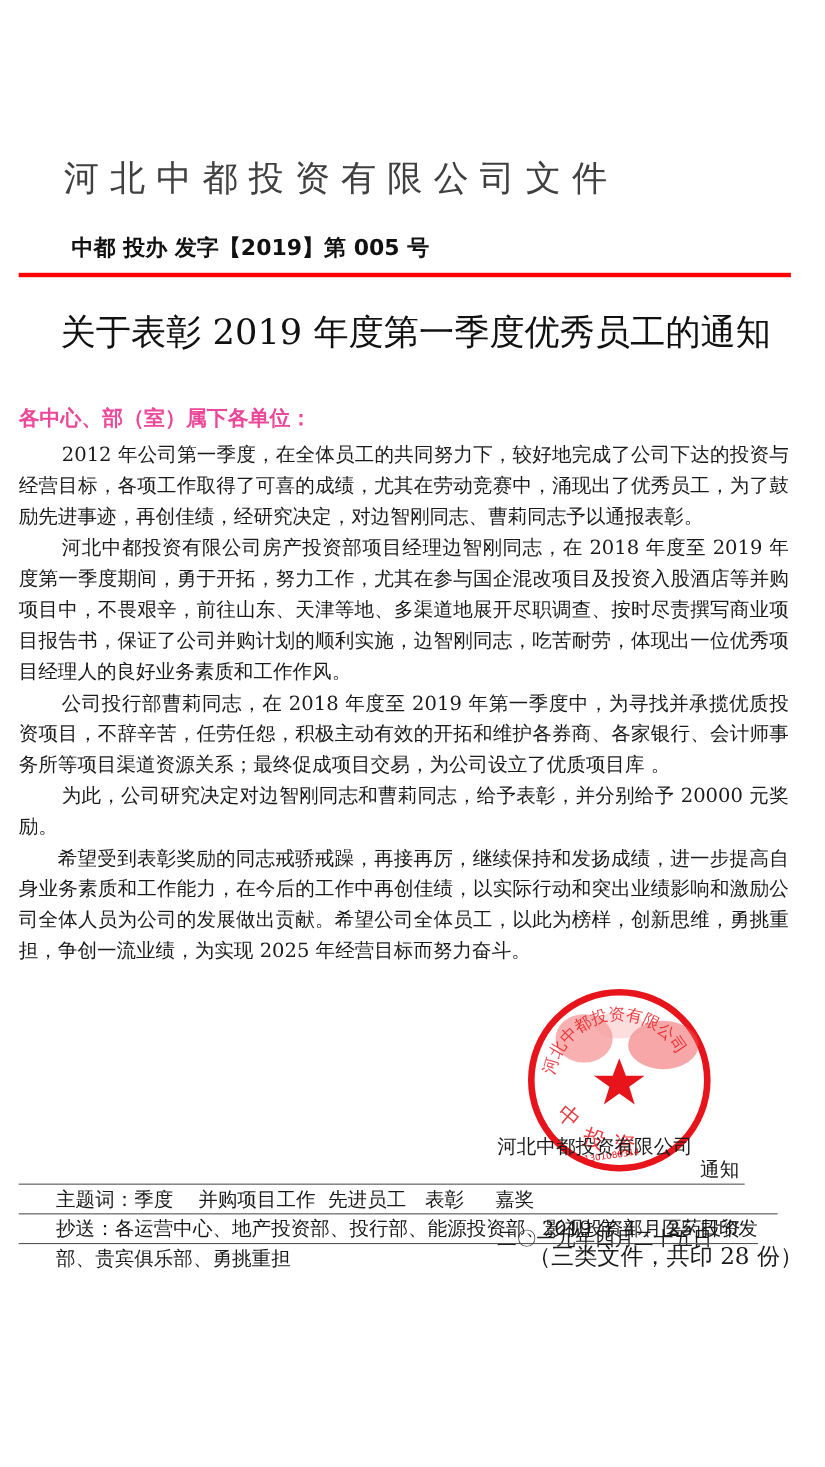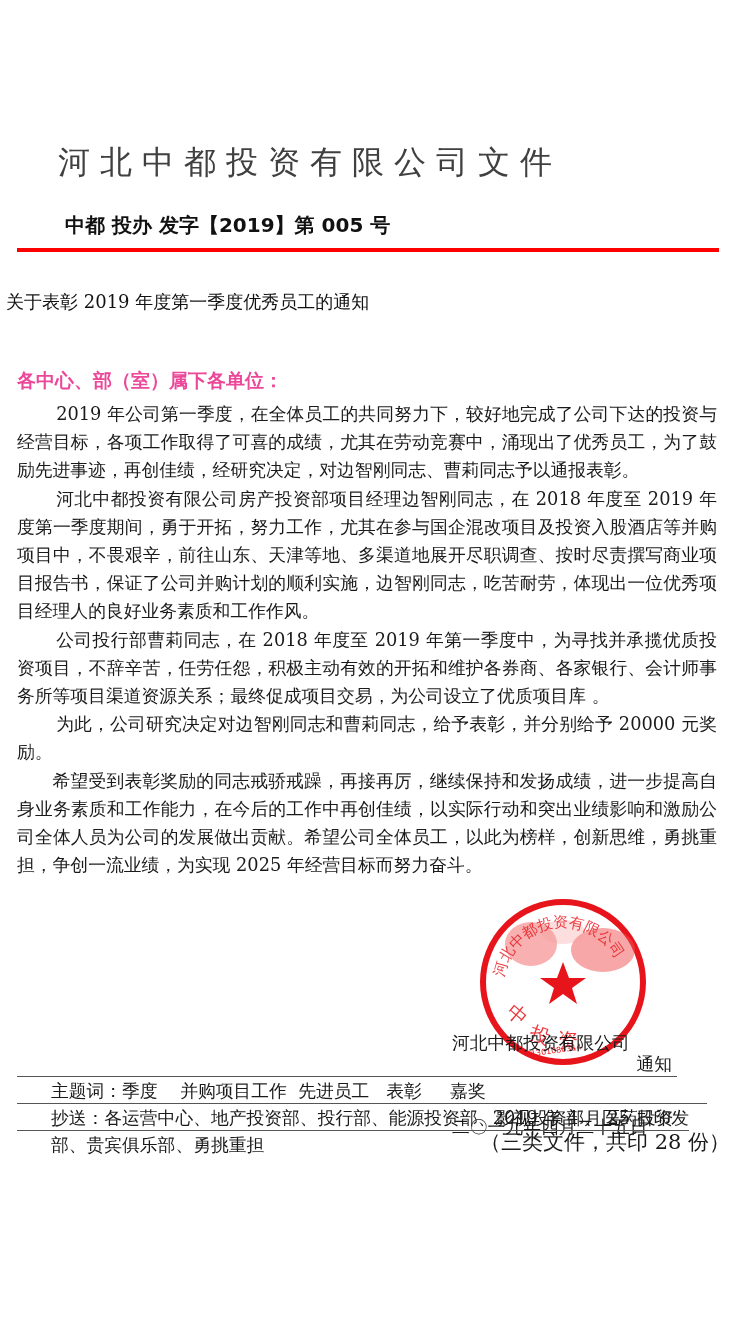--- a/index.html
+++ b/index.html
@@ -50,21 +50,22 @@
       top: 248px;
       width: 702px;
       height: 4px;
       background: #ff0000;
     }
     .doc-title {
       position: absolute;
       left: 0;
       top: 282px;
       width: 750px;
-      font-size: 18px;
+      text-align: center;
+      font-size: 32px;
       line-height: 40px;
       color: #111;
       padding-left: 6px;
       box-sizing: border-box;
     }
     .salutation {
       position: absolute;
       left: 17px;
       top: 363px;
       font-family: "DejaVu Sans", "Liberation Sans", sans-serif;
@@ -151,21 +152,21 @@
 
   <div class="doc-number">中都 投办 发字【2019】第 005 号</div>
 
   <div class="red-rule"></div>
 
   <div class="doc-title">关于表彰 2019 年度第一季度优秀员工的通知</div>
 
   <div class="salutation">各中心、部（室）属下各单位：</div>
 
   <div class="body-text">
-    <p>2019 年公司第一季度，在全体员工的共同努力下，较好地完成了公司下达的投资与经营目标，各项工作取得了可喜的成绩，尤其在劳动竞赛中，涌现出了优秀员工，为了鼓励先进事迹，再创佳绩，经研究决定，对边智刚同志、曹莉同志予以通报表彰。</p>
+    <p>2012 年公司第一季度，在全体员工的共同努力下，较好地完成了公司下达的投资与经营目标，各项工作取得了可喜的成绩，尤其在劳动竞赛中，涌现出了优秀员工，为了鼓励先进事迹，再创佳绩，经研究决定，对边智刚同志、曹莉同志予以通报表彰。</p>
     <p>河北中都投资有限公司房产投资部项目经理边智刚同志，在 2018 年度至 2019 年度第一季度期间，勇于开拓，努力工作，尤其在参与国企混改项目及投资入股酒店等并购项目中，不畏艰辛，前往山东、天津等地、多渠道地展开尽职调查、按时尽责撰写商业项目报告书，保证了公司并购计划的顺利实施，边智刚同志，吃苦耐劳，体现出一位优秀项目经理人的良好业务素质和工作作风。</p>
     <p>公司投行部曹莉同志，在 2018 年度至 2019 年第一季度中，为寻找并承揽优质投资项目，不辞辛苦，任劳任怨，积极主动有效的开拓和维护各券商、各家银行、会计师事务所等项目渠道资源关系；最终促成项目交易，为公司设立了优质项目库 。</p>
     <p>为此，公司研究决定对边智刚同志和曹莉同志，给予表彰，并分别给予 20000 元奖励。</p>
     <p class="tight">希望受到表彰奖励的同志戒骄戒躁，再接再厉，继续保持和发扬成绩，进一步提高自身业务素质和工作能力，在今后的工作中再创佳绩，以实际行动和突出业绩影响和激励公司全体人员为公司的发展做出贡献。希望公司全体员工，以此为榜样，创新思维，勇挑重担，争创一流业绩，为实现 2025 年经营目标而努力奋斗。</p>
   </div>
 
   <svg class="stamp" viewBox="0 0 180 180">
     <defs>
       <radialGradient id="fade" cx="50%" cy="40%" r="55%">
         <stop offset="0%" stop-color="#ffffff" stop-opacity="0.9"></stop>

